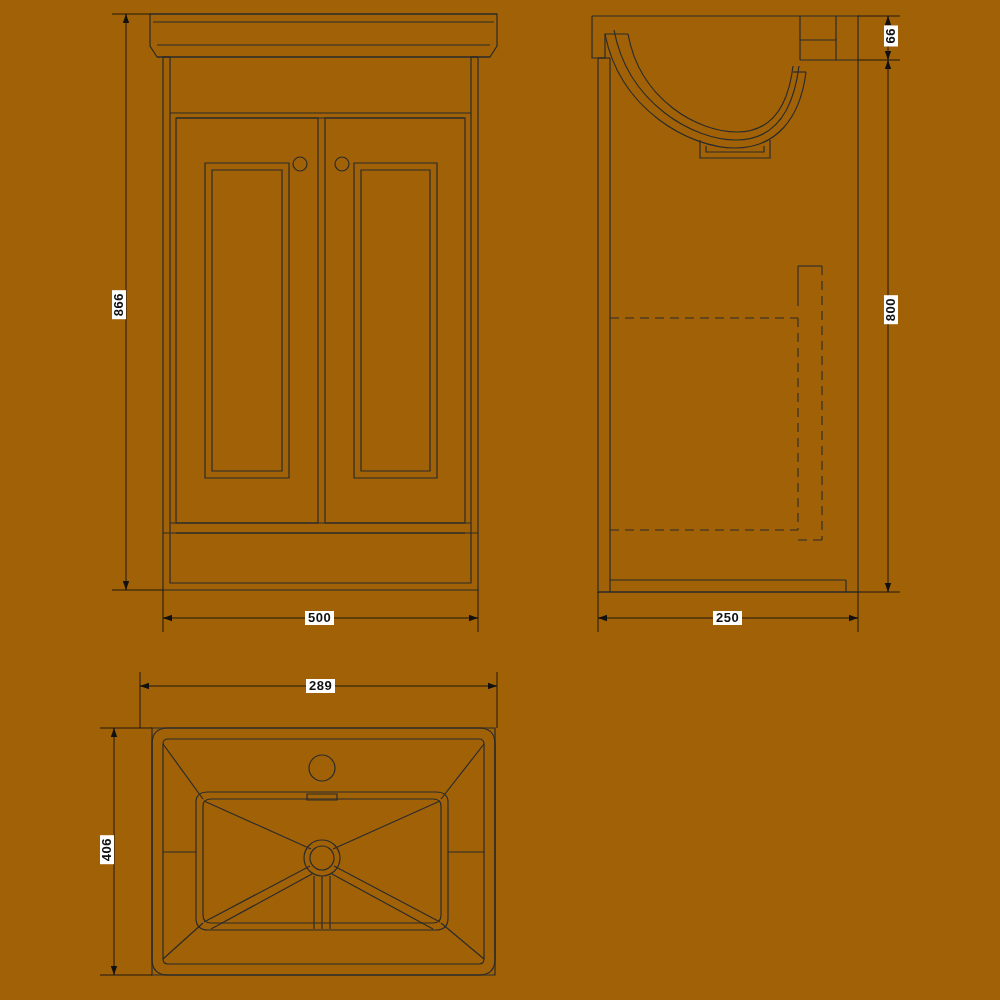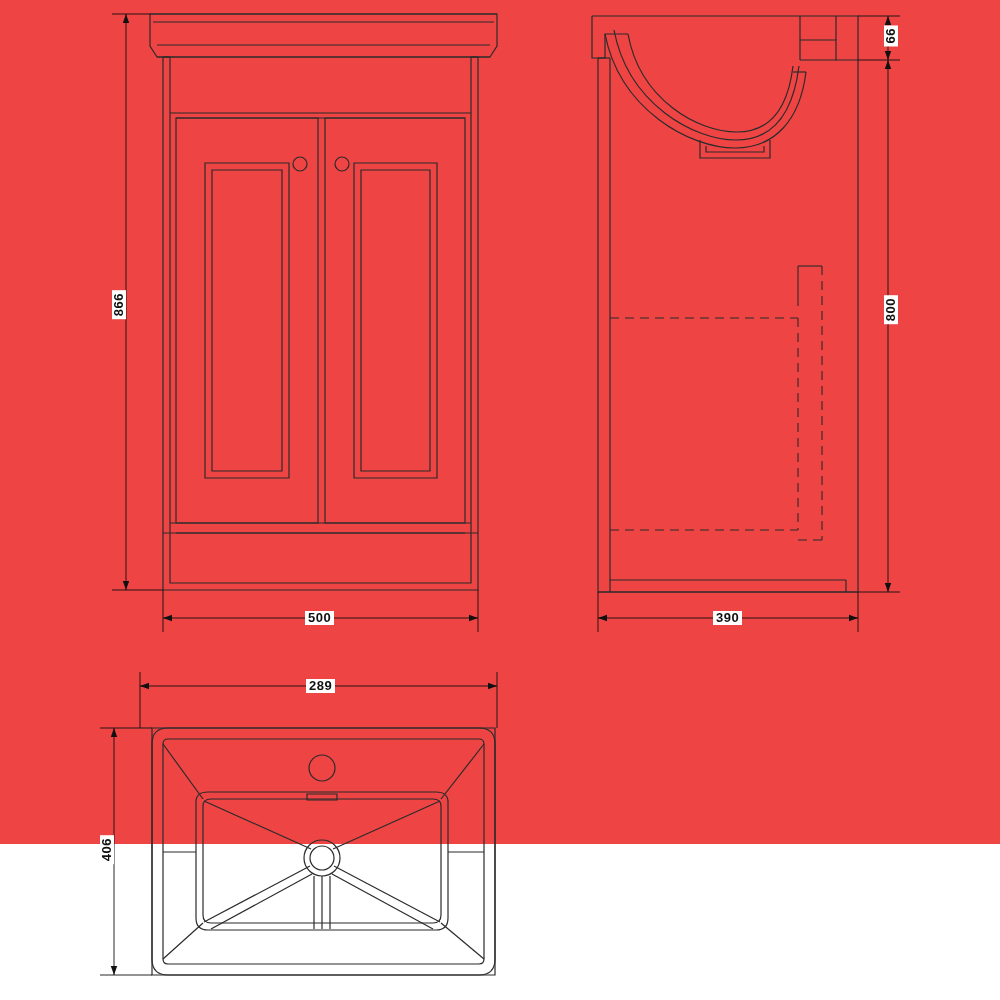--- a/index.html
+++ b/index.html
@@ -10,22 +10,22 @@
   body {
     width: 1000px;
     height: 1000px;
     font-family: "Liberation Sans", sans-serif;
     color: #1a1a1a;
     overflow: hidden;
   }
   #sheet {
     position: relative;
     width: 1000px;
-    height: 844px;
-    background: #ef4444;
+    height: 1000px;
+    background: #a16207;
   }
   svg.drawing {
     position: absolute;
     left: 0;
     top: 0;
     width: 1000px;
     height: 1000px;
   }
   .dim-label {
     position: absolute;
@@ -208,19 +208,19 @@
   </svg>
 
   <div class="dim-label vert" style="left:112px; top:290px;">866</div>
 
   <div class="dim-label" style="left:305px; top:611px;">500</div>
 
   <div class="dim-label vert" style="left:884px; top:25px;">66</div>
 
   <div class="dim-label vert" style="left:884px; top:295px;">800</div>
 
-  <div class="dim-label" style="left:713px; top:611px;">390</div>
+  <div class="dim-label" style="left:713px; top:611px;">250</div>
 
   <div class="dim-label" style="left:306px; top:679px;">289</div>
 
   <div class="dim-label vert" style="left:100px; top:835px;">406</div>
 
 </div>
 
 </body></html>

